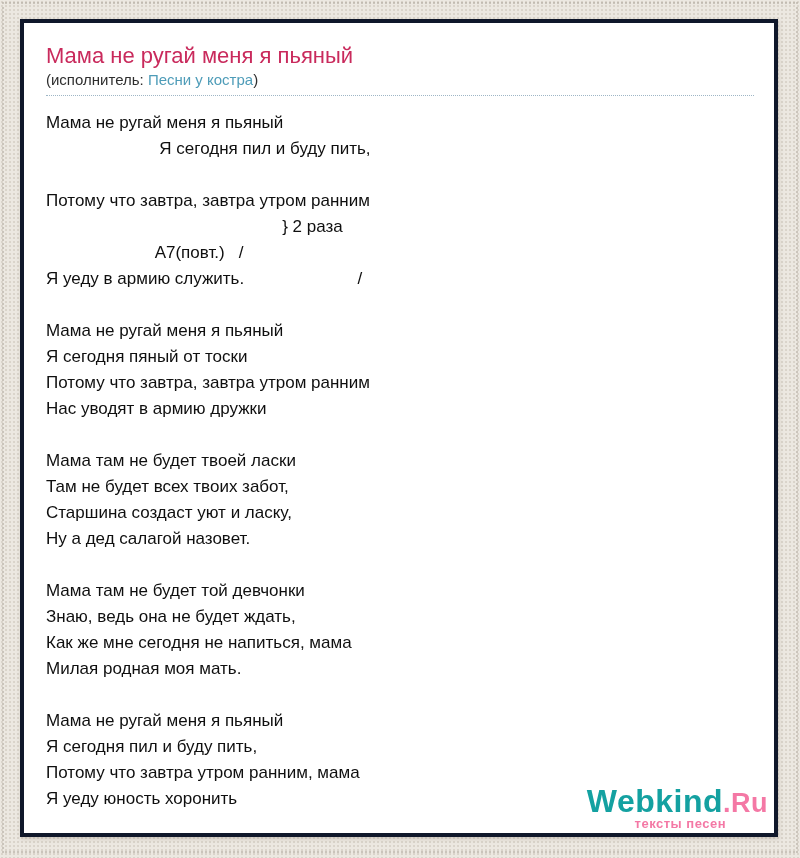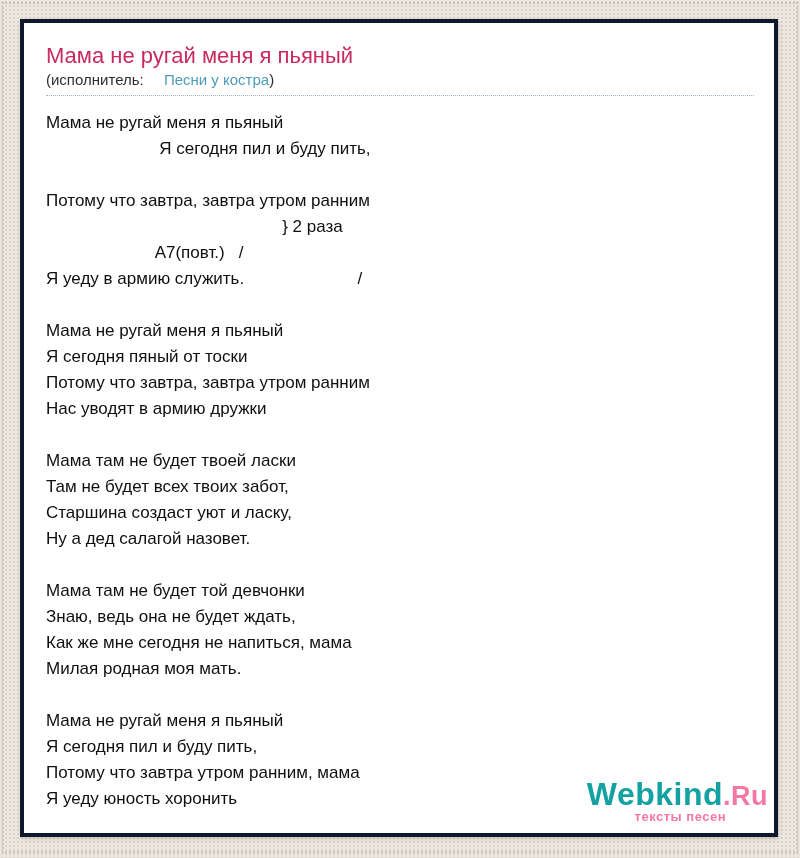--- a/index.html
+++ b/index.html
@@ -42,33 +42,32 @@
     font-size: 15px;
     line-height: 17px;
     color: #2e2e2e;
     padding-bottom: 7px;
     border-bottom: 1px dotted var(--divider, #9eb6c6);
   }
   .artist-link {
     color: var(--artist-link, #4e9cb8);
     text-decoration: none;
     cursor: pointer;
-    margin-left: 16px;
   }
   pre.lyrics {
     margin: 14px 0 0 0;
     font-family: "Liberation Sans", "DejaVu Sans", sans-serif;
     font-size: 17px;
     line-height: 26px;
     white-space: pre;
     color: var(--lyrics-text, #0f0f0f);
   }
   .logo {
     position: absolute;
-    right: 6px; bottom: 10px;
+    right: 6px; bottom: 3px;
     text-align: right;
     cursor: pointer;
     line-height: 1;
   }
   .logo-main {
     font-size: 32px;
     font-weight: 700;
     letter-spacing: 0.5px;
     line-height: 32px;
   }

